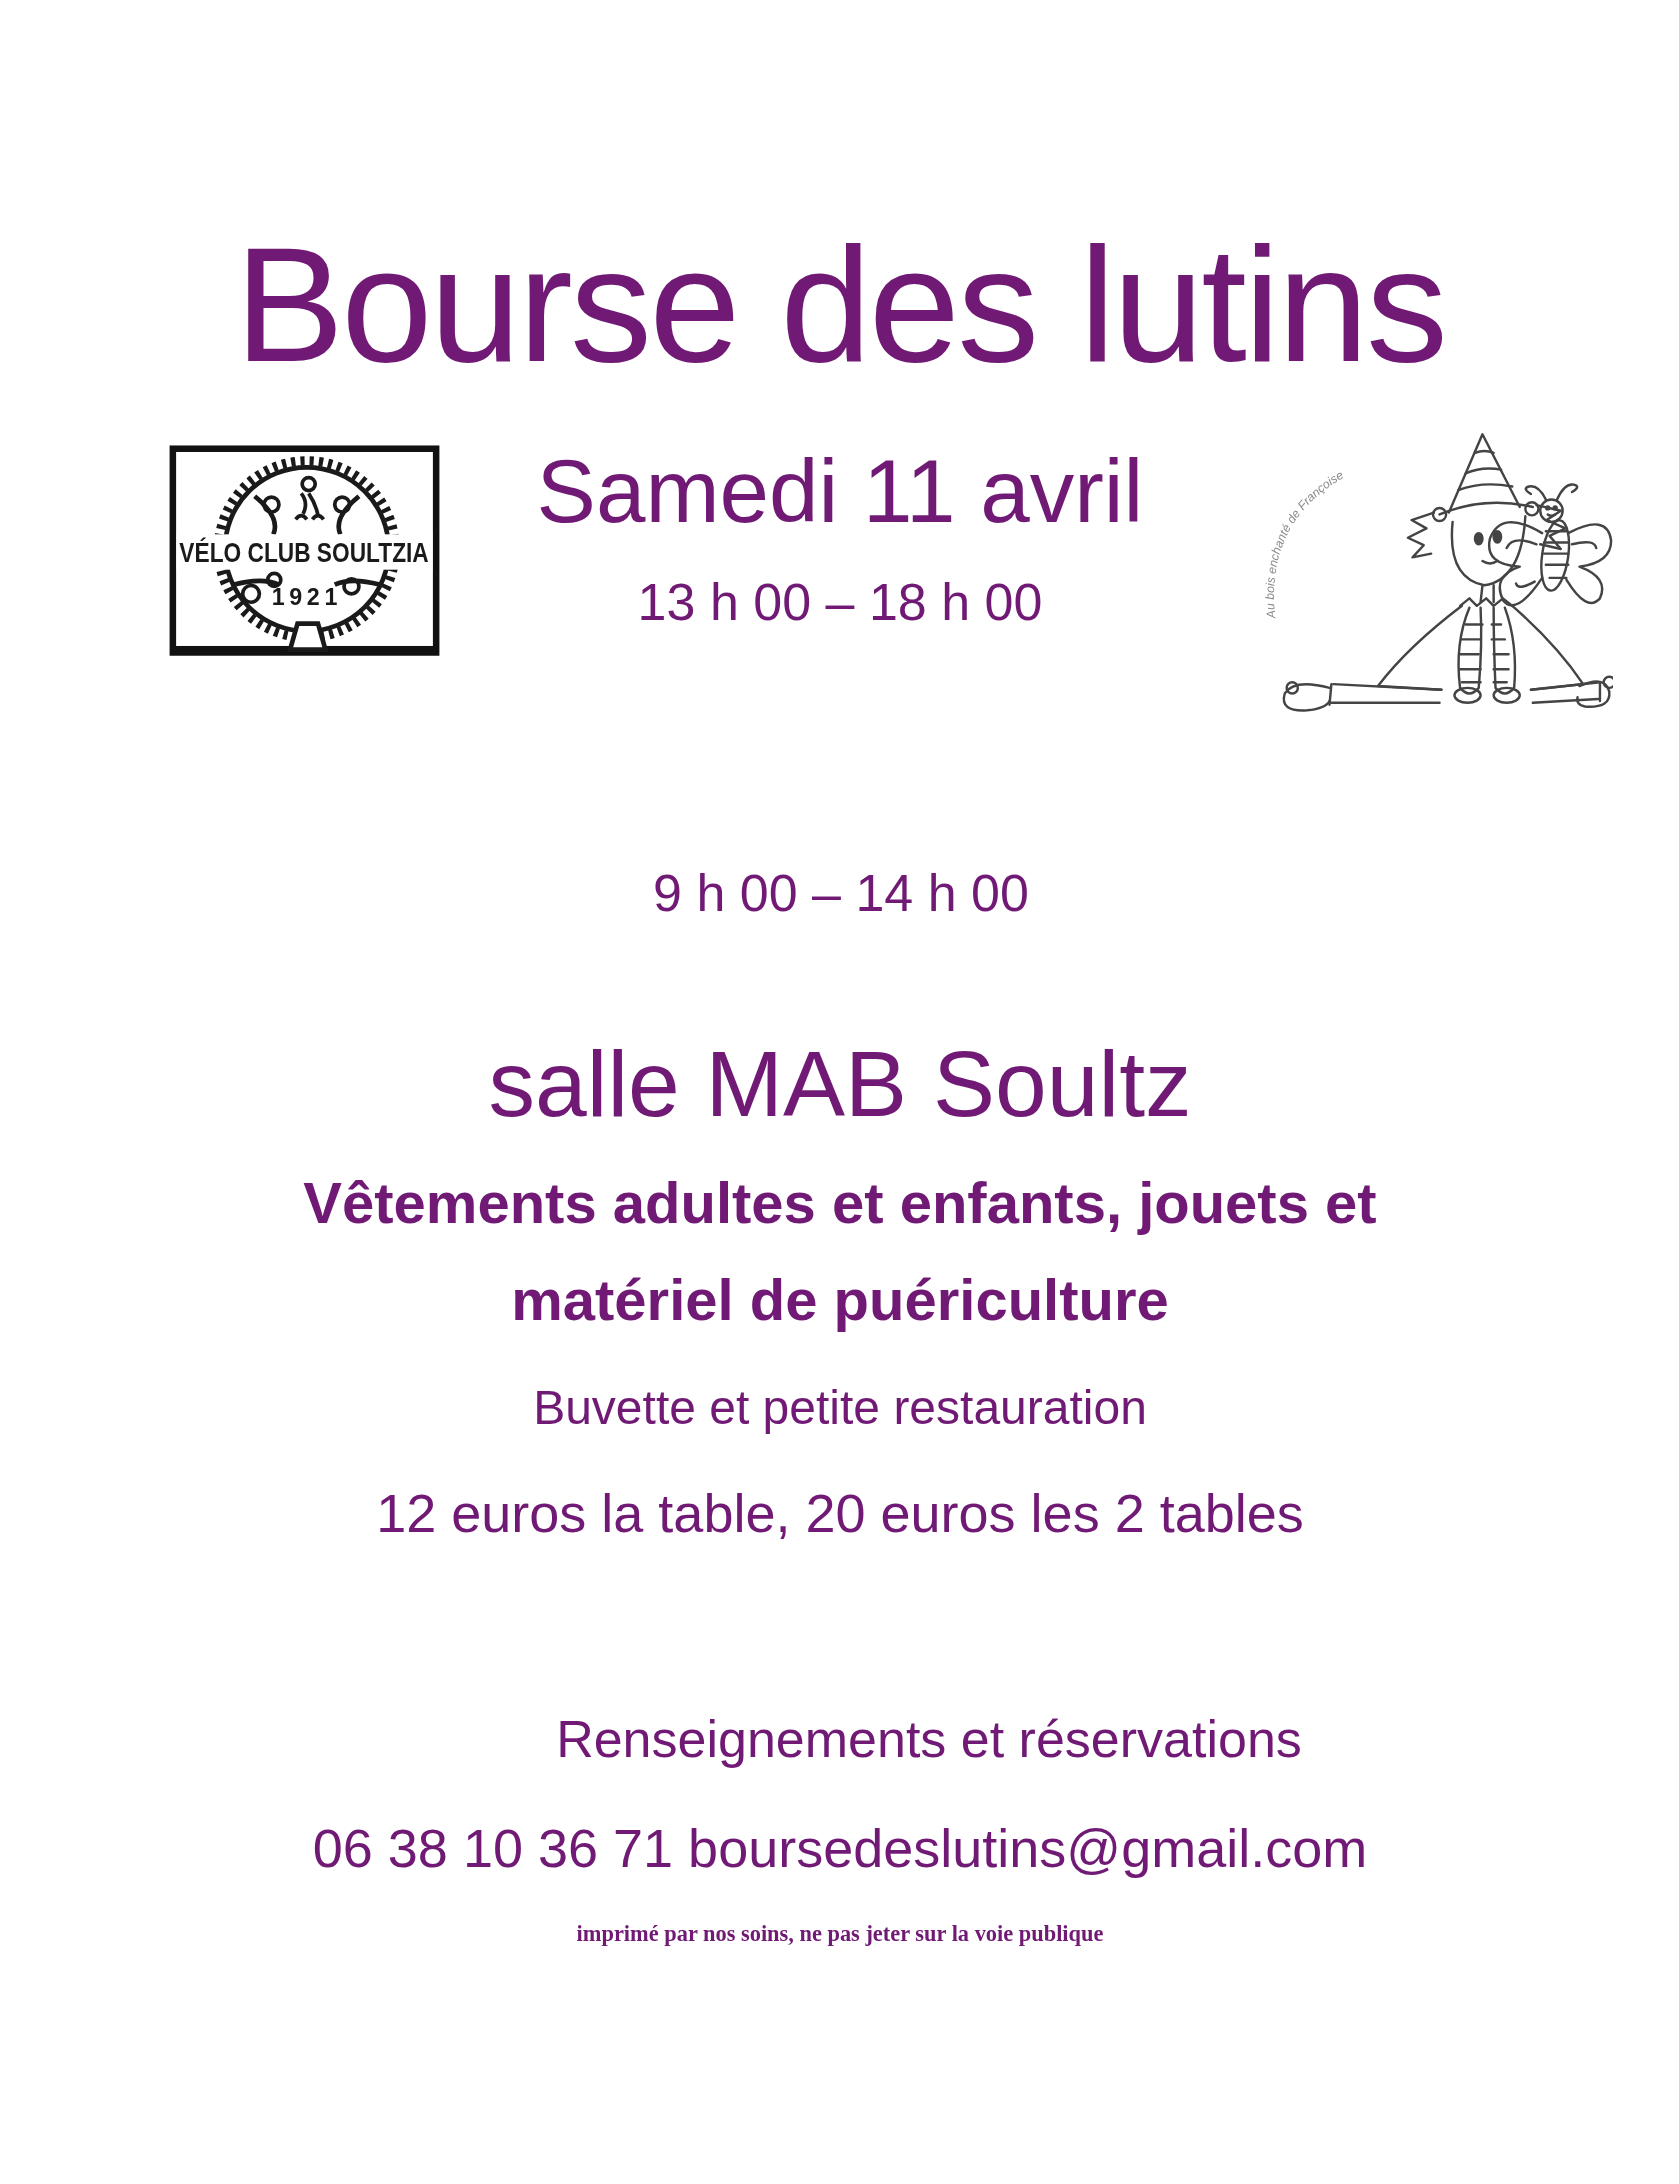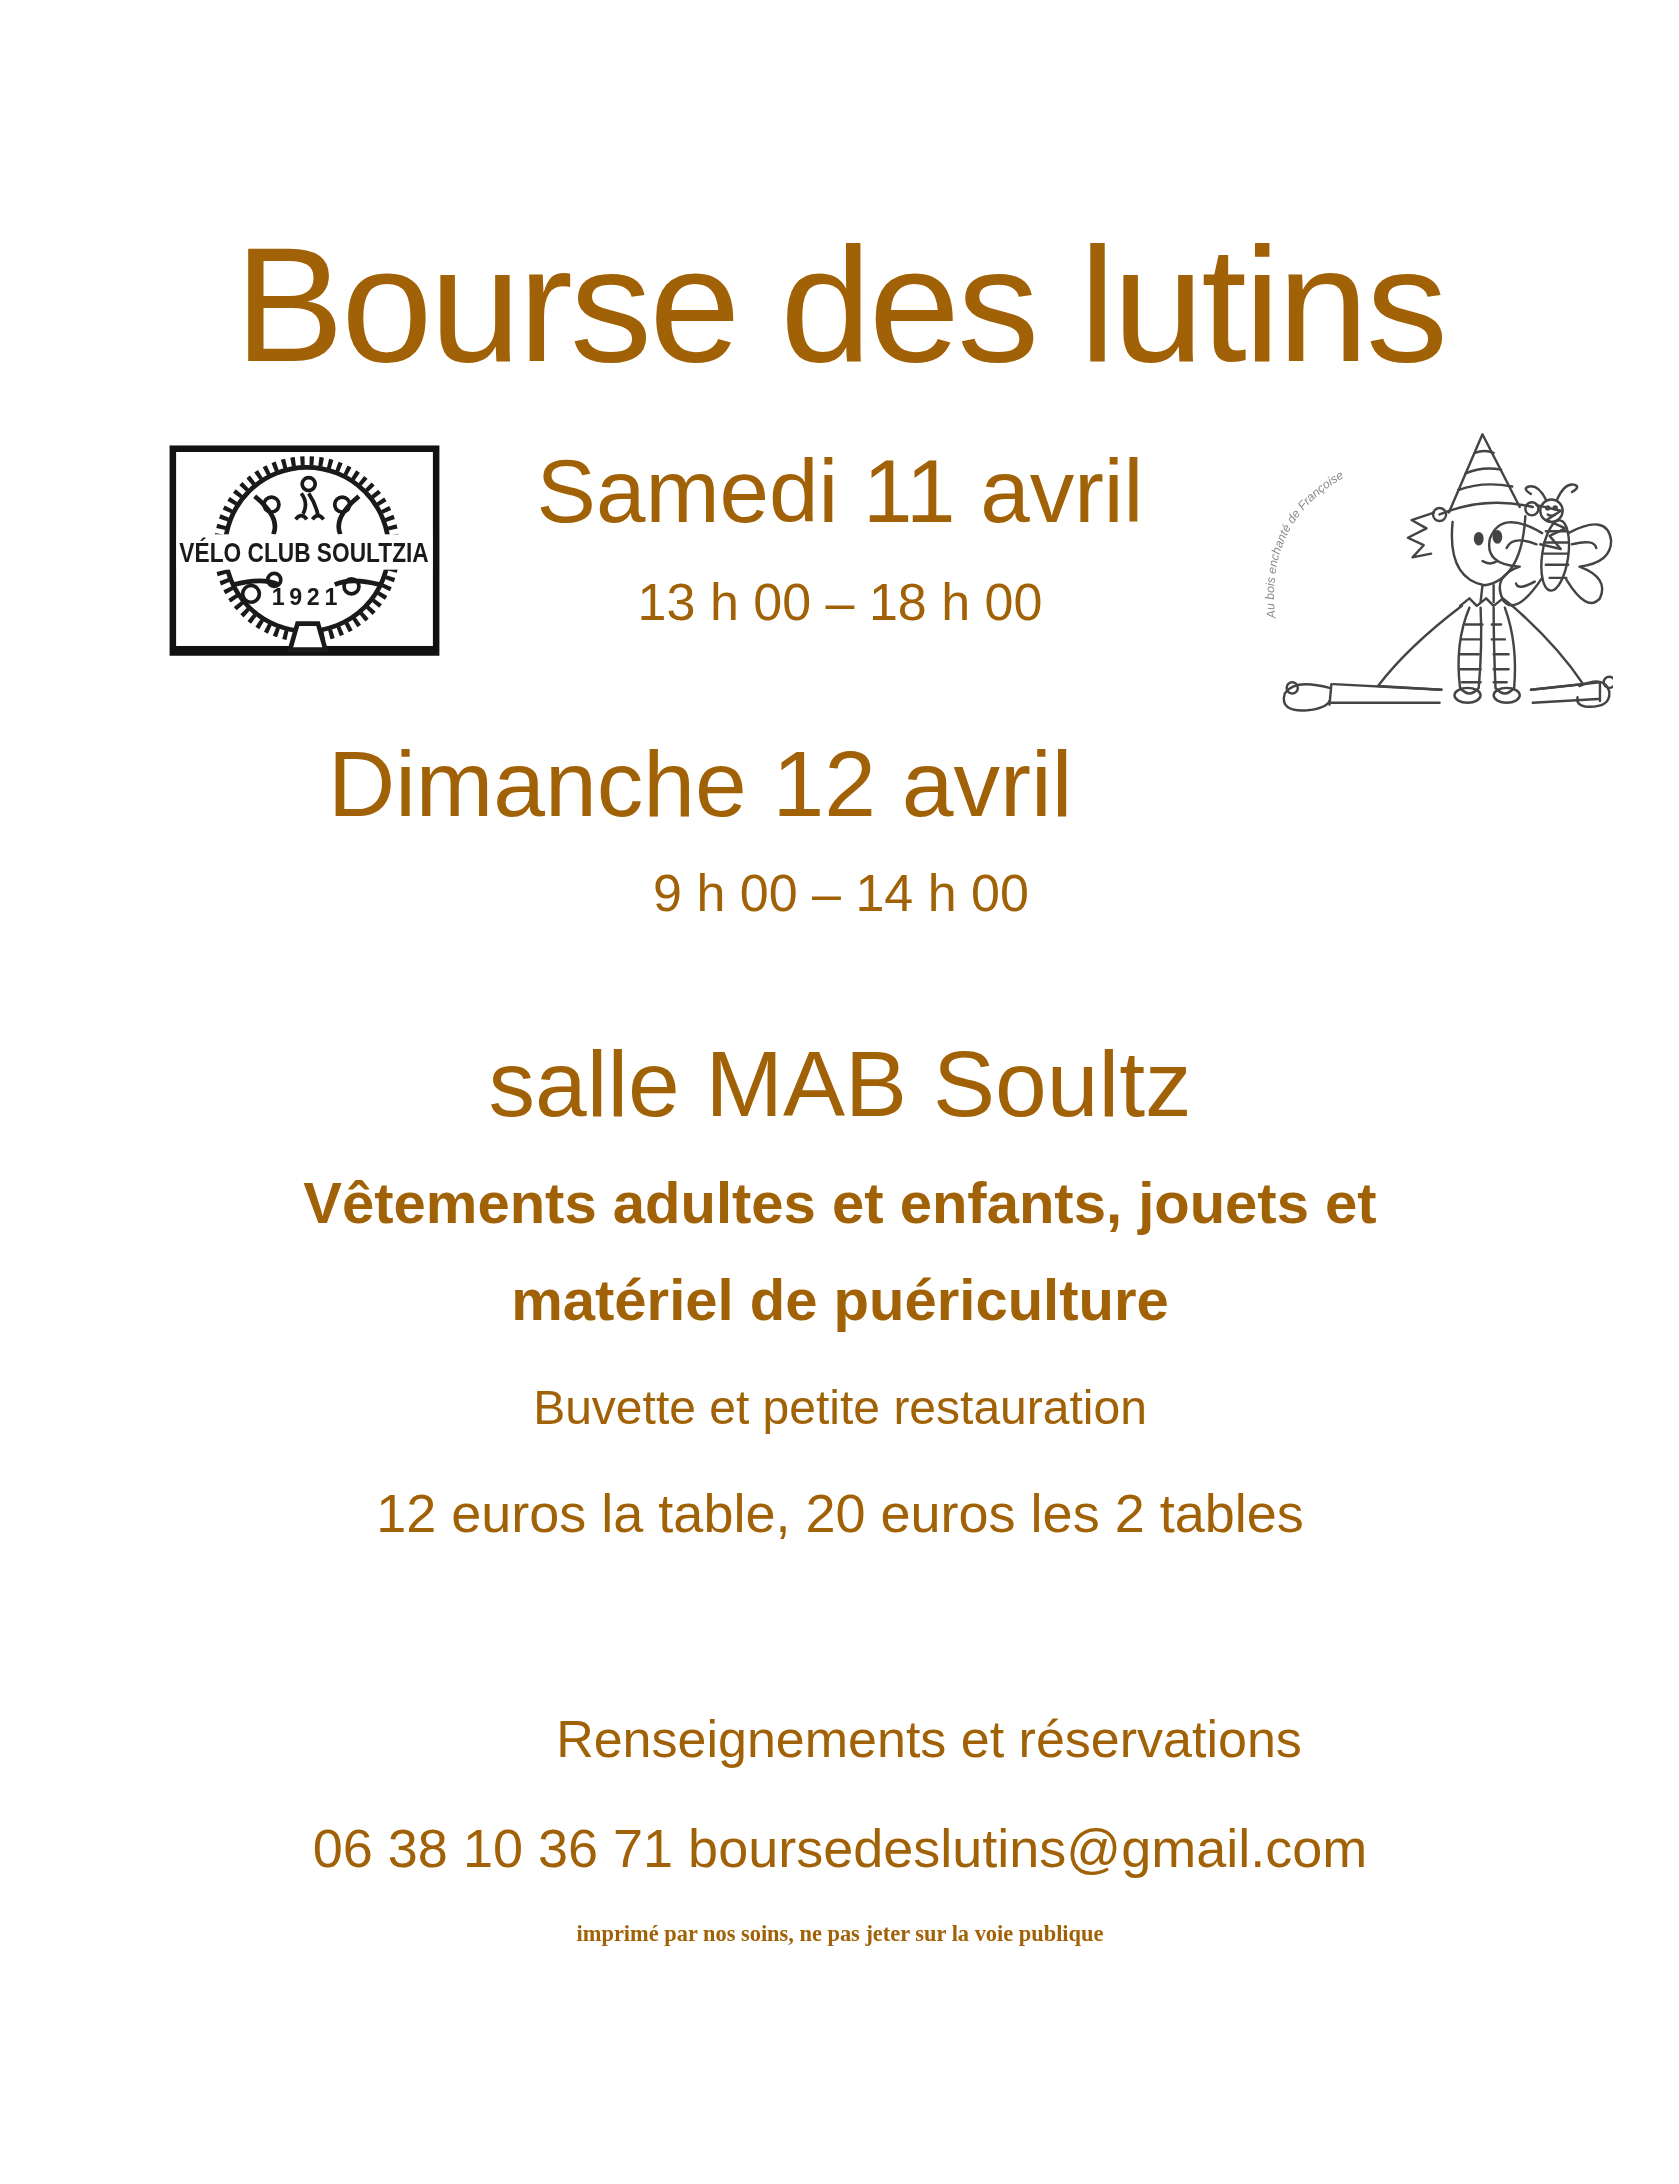--- a/index.html
+++ b/index.html
@@ -2,21 +2,21 @@
 <html style="font-size:15px"><head>
 <meta charset="utf-8">
 <style>
   html,body{margin:0;padding:0;background:#888;}
   .page{
     position:relative;
     width:1680px;height:2184px;
     background:#ffffff;
     overflow:hidden;
     font-family:"Liberation Sans","DejaVu Sans",sans-serif;
-    color:#a16207;
+    color:#701a75;
   }
   .line{position:absolute;left:0;width:100%;text-align:center;line-height:1;white-space:nowrap;}
   .title{top:223px;font-size:164px;letter-spacing:-2.8px;font-weight:400;}
   .day1{top:447px;font-size:89px;}
   .time1{top:576px;font-size:52px;}
   .day2{position:absolute;left:328px;top:738px;font-size:93px;line-height:1;white-space:nowrap;}
   .time2{top:867px;font-size:52px;padding-left:2px;box-sizing:border-box;}
   .venue{top:1038px;font-size:93px;}
   .items1{top:1174px;font-size:58px;font-weight:700;}
   .items2{top:1271px;font-size:58px;font-weight:700;}
@@ -130,21 +130,20 @@
           <path d="M330 114 q4 3 8 0"></path>
           <path d="M328 98 Q320 82 310 84 q-8 2 2 8 M340 98 Q348 80 358 82 q8 2 -2 8"></path>
           <path d="M324 134 Q280 108 268 140 Q262 168 300 170 Q270 180 282 206 Q296 224 324 182"></path>
           <path d="M352 134 Q394 112 398 142 Q398 166 364 170 Q396 182 386 204 Q372 220 350 184"></path>
           <path d="M318 146 Q292 136 286 150 M316 186 Q298 196 296 188 M356 146 Q380 140 382 150"></path>
         </g>
       </g>
     </svg>
   </div>
 
-  <div class="day2">Dimanche 12 avril</div>
   <div class="line time2">9 h 00 – 14 h 00</div>
 
   <div class="line venue">salle MAB Soultz</div>
 
   <div class="line items1">Vêtements adultes et enfants, jouets et</div>
   <div class="line items2">matériel de puériculture</div>
 
   <div class="line buvette">Buvette et petite restauration</div>
   <div class="line pricing">12 euros la table, 20 euros les 2 tables</div>
   <div class="line contactlabel">Renseignements et réservations</div>

